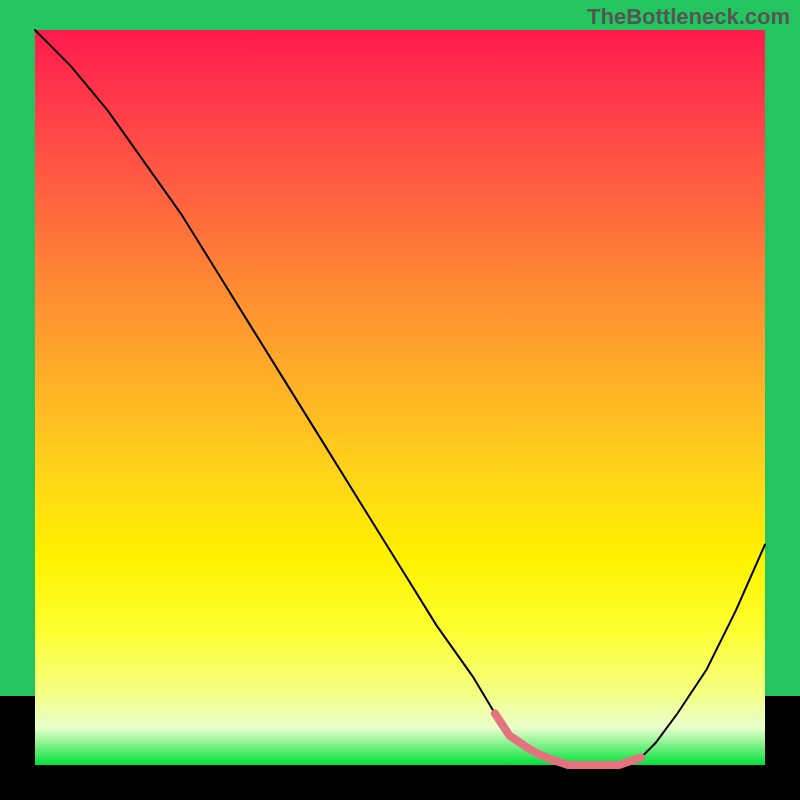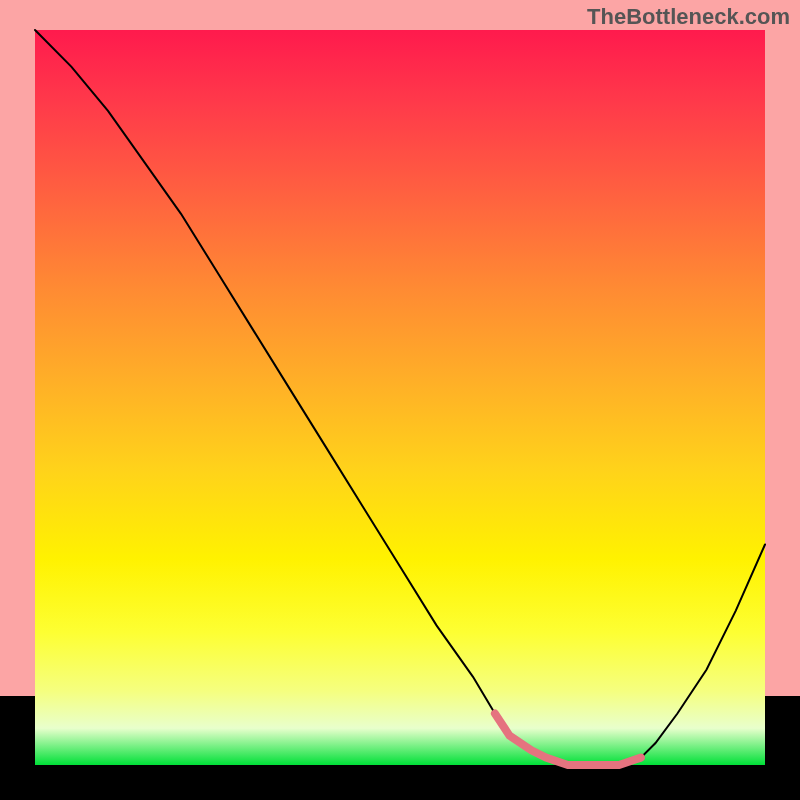--- a/index.html
+++ b/index.html
@@ -1,17 +1,17 @@
 <!DOCTYPE html>
 <html><head>
 <meta charset="utf-8">
 <style>
   * { margin: 0; padding: 0; box-sizing: border-box; }
   html, body { width: 800px; height: 800px; background: #000; overflow: hidden; }
-  .wrapper { position: relative; width: 800px; height: 696px; background: #fca5a5; }
+  .wrapper { position: relative; width: 800px; height: 696px; background: #22c55e; }
   .watermark {
     position: absolute;
     top: 4px;
     right: 10px;
     color: #555;
     font-family: Arial, Helvetica, sans-serif;
     font-size: 22px;
     font-weight: bold;
     z-index: 10;
     user-select: none;

